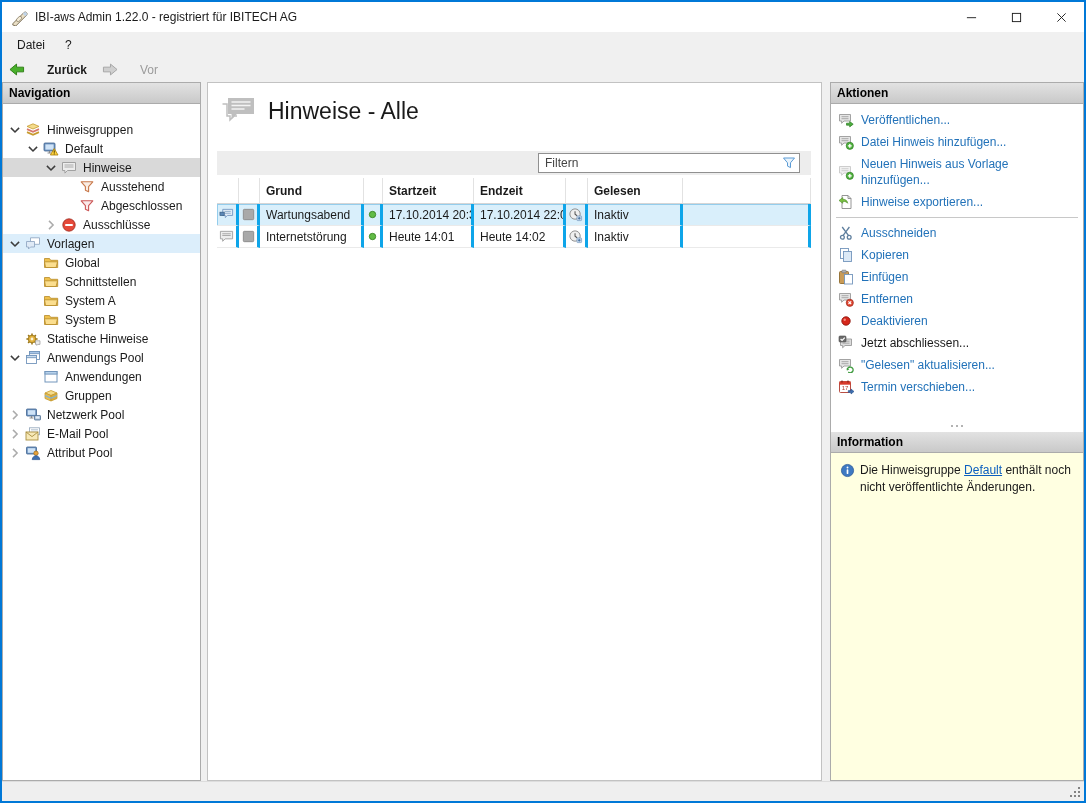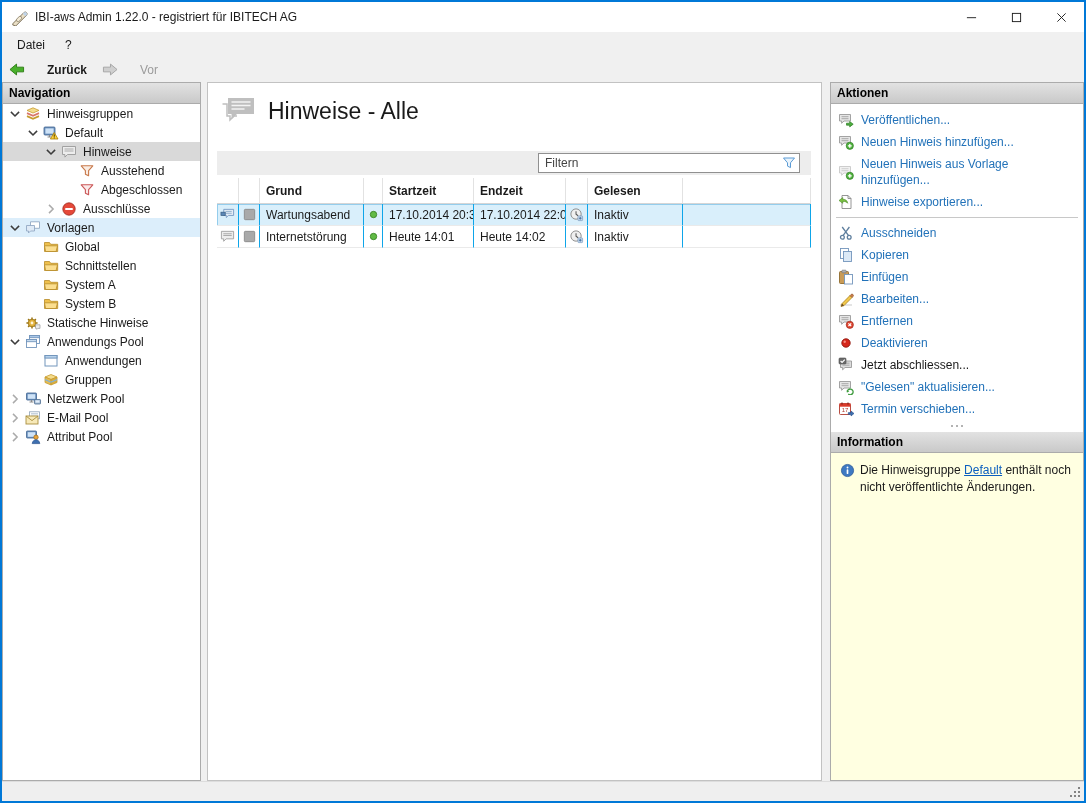--- a/index.html
+++ b/index.html
@@ -28,21 +28,21 @@
   .app-body{flex:1;display:flex;min-height:0}
   .panel{background:#fff;border:1px solid #ABABAB;display:flex;flex-direction:column;min-height:0}
   .panel-header{height:21px;flex:0 0 auto;background:linear-gradient(#E2E2E2,#C9C9C9);border-bottom:1px solid #ABABAB;font-weight:bold;padding:3px 0 0 6px;color:#000}
   .nav-panel{width:199px;flex:0 0 auto}
   .vgap{width:6px;flex:0 0 auto}
   .vgap.wide{width:8px}
   .main-panel{flex:1;border-color:#C2C2C2}
   .right-panel{width:254px;flex:0 0 auto}
 
   
-  .tree{flex:1;overflow:hidden;padding-top:0}
+  .tree{flex:1;overflow:hidden;padding-top:16px}
   .tree-row{height:19px;display:flex;align-items:center;white-space:nowrap;cursor:pointer}
   .tree-row.selected{background:var(--tree-selected-gray,#D9D9D9)}
   .tree-row.highlighted{background:var(--tree-highlight-blue,#DCEEFB)}
   .tree-indent{display:inline-block;height:1px;flex:0 0 auto}
   .tree-expander{width:16px;height:16px;display:inline-flex;flex:0 0 auto}
   .tree-icon{width:16px;height:16px;display:inline-flex;margin:0 3px 0 2px;flex:0 0 auto}
   .tree-label{padding:1px 3px}
 
   
   .main-title-row{display:flex;align-items:center;padding:13px 0 11px 13px;flex:0 0 auto}
@@ -50,21 +50,21 @@
   .main-title{font-size:23px;margin-left:13px;color:#1a1a1a}
   .filter-strip{height:24px;background:#EDEDED;margin:14px 10px 3px 9px;display:flex;align-items:center;justify-content:flex-end;flex:0 0 auto}
   .filter-box{position:relative;width:262px;margin-right:11px}
   .filter-input{width:100%;height:20px;border:1px solid #909090;background:#fff;font-family:inherit;font-size:12px;padding:2px 24px 2px 6px;color:#333}
   .filter-input::placeholder{color:#444;opacity:1}
   .filter-funnel{position:absolute;right:3px;top:2px;width:16px;height:16px;cursor:pointer}
   .table{margin:0 10px 0 9px;flex:1;overflow:hidden}
   .t-row{display:grid;align-items:stretch}
   .t-head{height:26px}
   .t-data{height:22px;cursor:pointer}
-  .t-cell{display:flex;align-items:center;padding-left:6px;border-right:1px solid #0ea5e9;border-bottom:1px solid #EAEAEA;overflow:hidden;white-space:nowrap}
+  .t-cell{display:flex;align-items:center;padding-left:6px;border-right:3px solid #0ea5e9;border-bottom:1px solid #EAEAEA;overflow:hidden;white-space:nowrap}
   .t-hcell{border-right:1px solid #E2E2E2;border-bottom:1px solid #D5D5D5;font-weight:600;color:#1a1a1a}
   .t-cell.icon-cell{justify-content:center;padding:0}
   .cell-icon{width:15px;height:15px;display:inline-block}
   .t-data.selected{background:var(--selection-blue,#D9EFFB);box-shadow:inset 0 0 0 1px #94CDEC}
 
   
   .actions-list{flex:1;overflow:hidden;padding-top:5px}
   .action-row{display:flex;align-items:center;padding:3px 6px 3px 7px;line-height:16px;color:var(--link-blue,#2272B9);cursor:pointer}
   .action-row .a-ic{width:16px;height:16px;flex:0 0 auto;margin-right:7px}
   .action-row.muted{color:#1a1a1a}
@@ -539,21 +539,21 @@
           </div>
           <div class="action-row">
             <span class="a-ic">
               <svg viewBox="0 0 16 16">
                 <path d="M1.5 2.5h11V9H6l-2.4 2.3V9H1.5z" fill="#E6E6E6" stroke="#9a9a9a" stroke-width=".9"></path>
                 <path d="M3.5 4.7h7M3.5 6.7h7" stroke="#a8a8a8" stroke-width="1" fill="none"></path>
                 <circle cx="11.8" cy="11.8" r="3.6" fill="#52B33F" stroke="#2C7A22" stroke-width=".7"></circle>
                 <path d="M11.8 9.9v3.8M9.9 11.8h3.8" stroke="#fff" stroke-width="1.3" fill="none"></path>
               </svg>
             </span>
-            <span class="a-label">Neuen Hinweis hinzufügen...</span>
+            <span class="a-label">Datei Hinweis hinzufügen...</span>
           </div>
           <div class="action-row">
             <span class="a-ic">
               <svg viewBox="0 0 16 16">
                 <g opacity=".55">
                   <path d="M1.5 2.5h11V9H6l-2.4 2.3V9H1.5z" fill="#E6E6E6" stroke="#9a9a9a" stroke-width=".9"></path>
                   <path d="M3.5 4.7h7M3.5 6.7h7" stroke="#a8a8a8" stroke-width="1" fill="none"></path>
                 </g>
                 <circle cx="11.8" cy="11.8" r="3.6" fill="#52B33F" stroke="#2C7A22" stroke-width=".7"></circle>
                 <path d="M11.8 9.9v3.8M9.9 11.8h3.8" stroke="#fff" stroke-width="1.3" fill="none"></path>
@@ -593,31 +593,20 @@
           </div>
           <div class="action-row">
             <span class="a-ic">
               <svg viewBox="0 0 16 16">
                 <rect x="1.5" y="2.5" width="9" height="12" rx="1" fill="#C99B57" stroke="#8F6B2E" stroke-width=".9"></rect>
                 <rect x="3.8" y="1.2" width="4.4" height="2.6" rx=".8" fill="#B0B0B0" stroke="#777" stroke-width=".7"></rect>
                 <rect x="6.5" y="5.5" width="8" height="9.5" fill="#fff" stroke="#7396BC" stroke-width=".9"></rect>
               </svg>
             </span>
             <span class="a-label">Einfügen</span>
-          </div>
-          <div class="action-row">
-            <span class="a-ic">
-              <svg viewBox="0 0 16 16">
-                <path d="M2 14h12" stroke="#C9C9C9" stroke-width="1" fill="none"></path>
-                <path d="M4 12.6 12 4.5l2 2-8 8.1-2.9.9z" fill="#F2C84B" stroke="#A8801E" stroke-width=".8"></path>
-                <path d="M12 4.5l2 2 1-1a1.4 1.4 0 0 0-2-2z" fill="#C97C4A" stroke="#8F5025" stroke-width=".6"></path>
-                <path d="M4 12.6l2 2-2.9.9z" fill="#6B4B22"></path>
-              </svg>
-            </span>
-            <span class="a-label">Bearbeiten...</span>
           </div>
           <div class="action-row">
             <span class="a-ic">
               <svg viewBox="0 0 16 16">
                 <path d="M1.5 2.5h11V9H6l-2.4 2.3V9H1.5z" fill="#E6E6E6" stroke="#9a9a9a" stroke-width=".9"></path>
                 <path d="M3.5 4.7h7M3.5 6.7h7" stroke="#a8a8a8" stroke-width="1" fill="none"></path>
                 <circle cx="11.8" cy="11.8" r="3.6" fill="#E0452F" stroke="#9C2A1E" stroke-width=".7"></circle>
                 <path d="M10.4 10.4l2.8 2.8M13.2 10.4l-2.8 2.8" stroke="#fff" stroke-width="1.2" fill="none"></path>
               </svg>
             </span>

